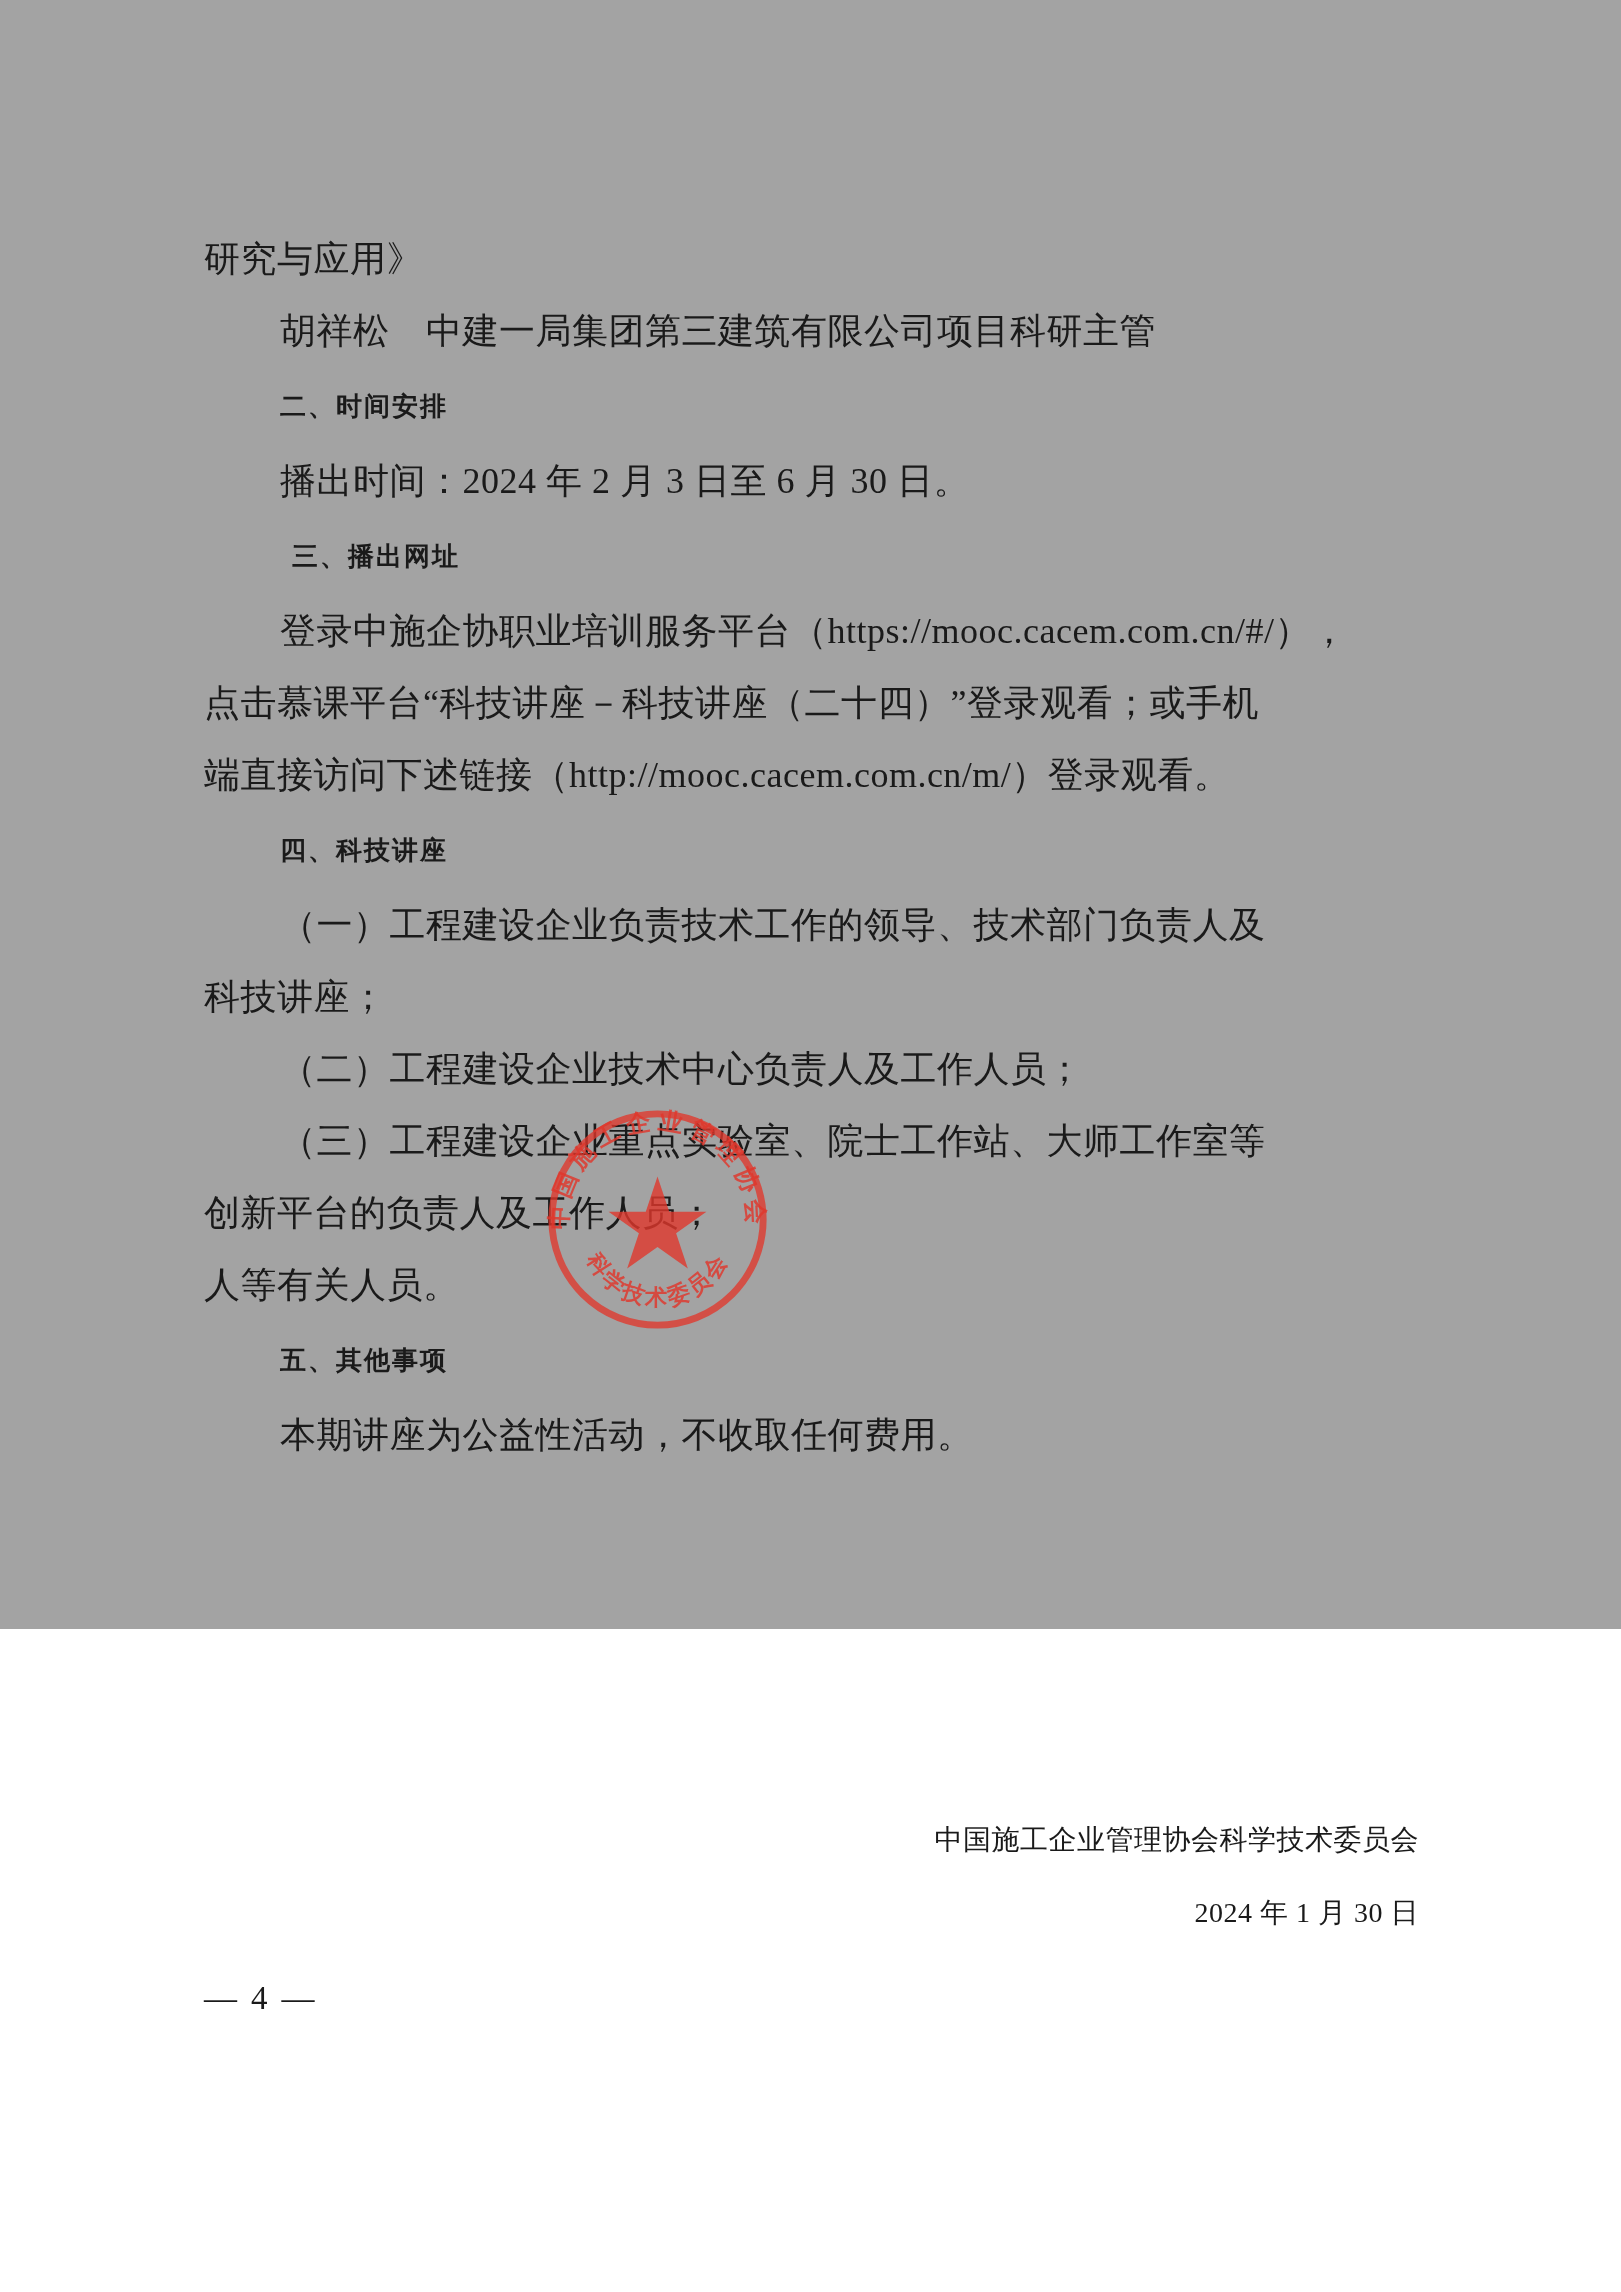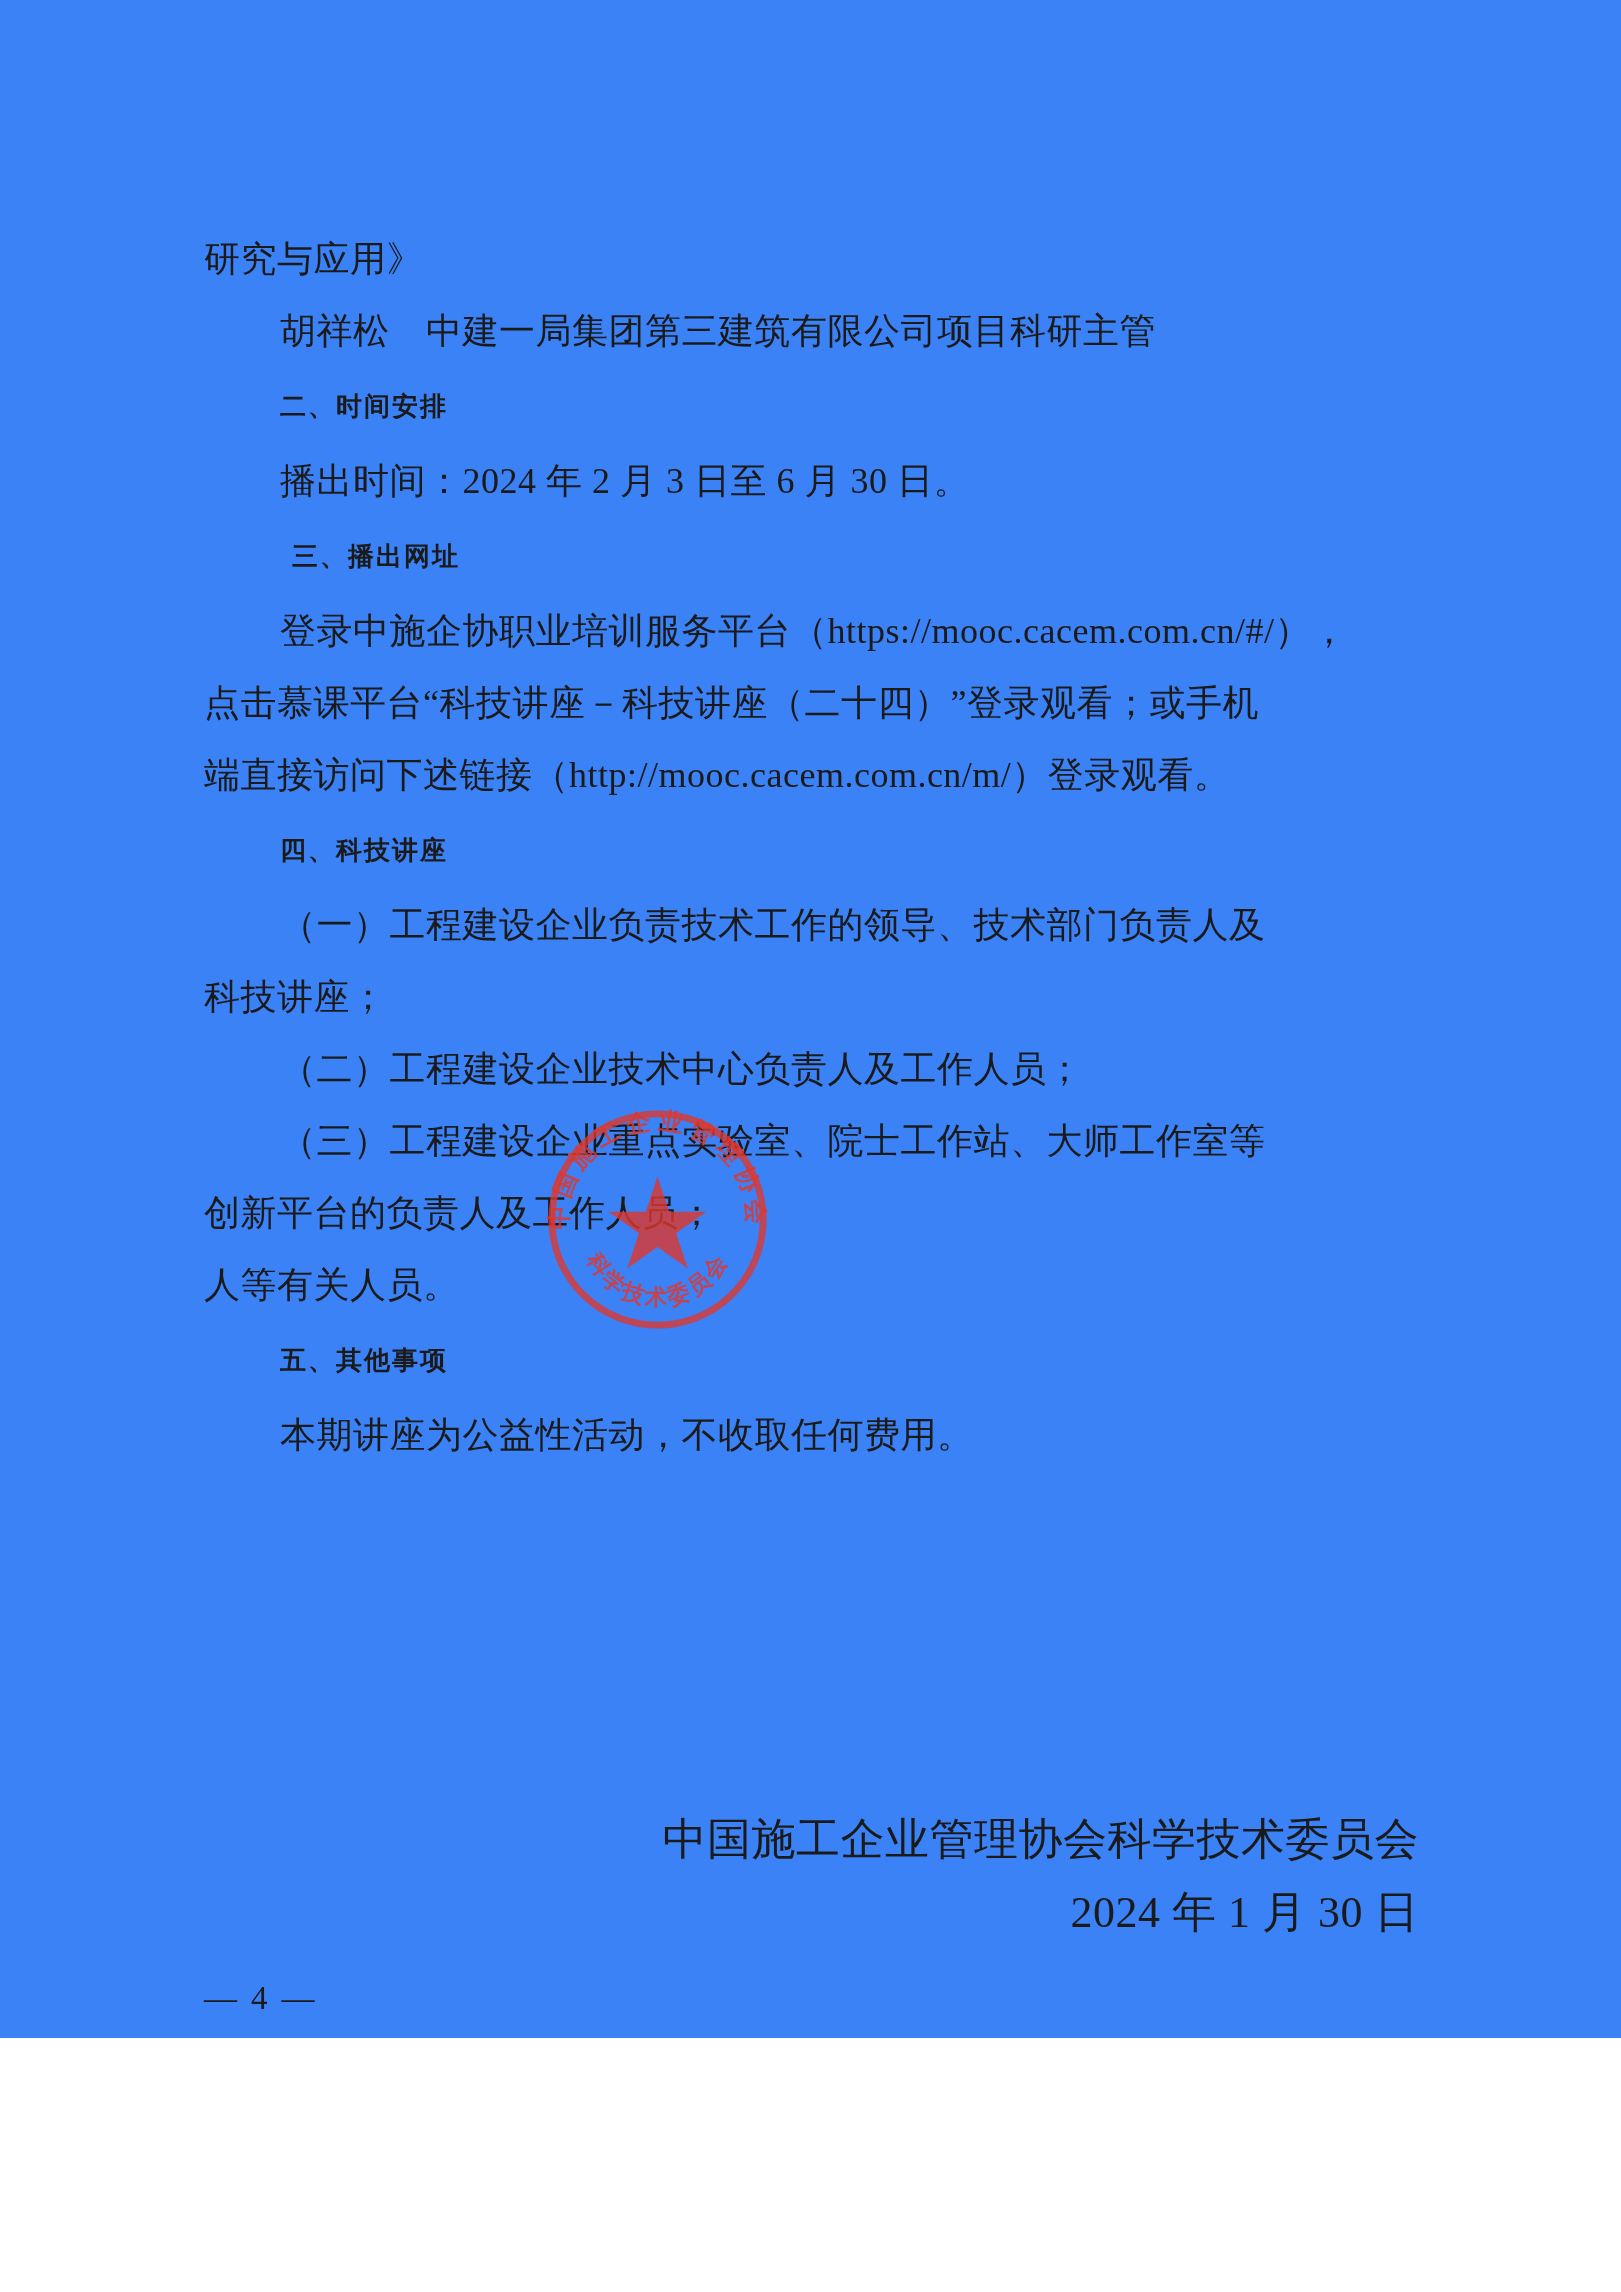--- a/index.html
+++ b/index.html
@@ -12,22 +12,22 @@
     height: 2293px;
     position: relative;
     font-family: "Liberation Serif", "DejaVu Serif", serif;
     color: #1a1a1a;
     overflow: hidden;
   }
   .page {
     position: absolute;
     left: 0; top: 0;
     width: 1621px;
-    height: 2038px;
-    background: #3b82f6;
+    height: 1629px;
+    background: #a3a3a3;
   }
   .content {
     position: absolute;
     left: 204px;
     top: 223px;
     width: 1215px;
   }
   .line {
     font-size: 36px;
     line-height: 72px;
@@ -50,21 +50,21 @@
   }
   .sign-block {
     position: absolute;
     left: 204px;
     top: 1803px;
     width: 1215px;
     text-align: right;
     padding-right: 19.6px;
   }
   .sign-line {
-    font-size: 44px;
+    font-size: 28px;
     line-height: 73px;
     letter-spacing: 0.5px;
   }
   .page-number {
     position: absolute;
     left: 204px;
     top: 1980px;
     width: 1215px;
     text-align: left;
     font-size: 33px;

